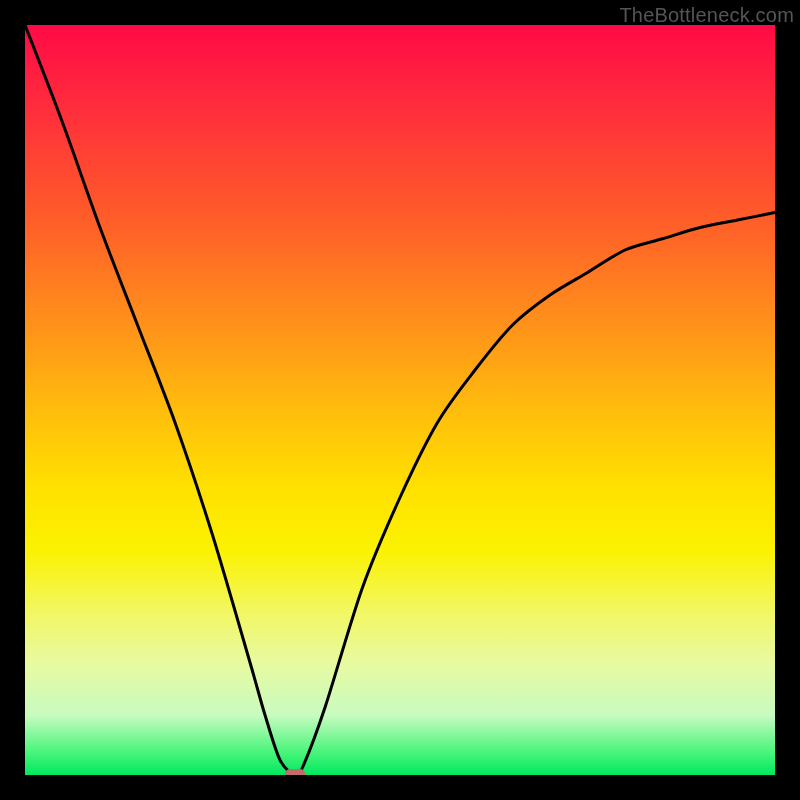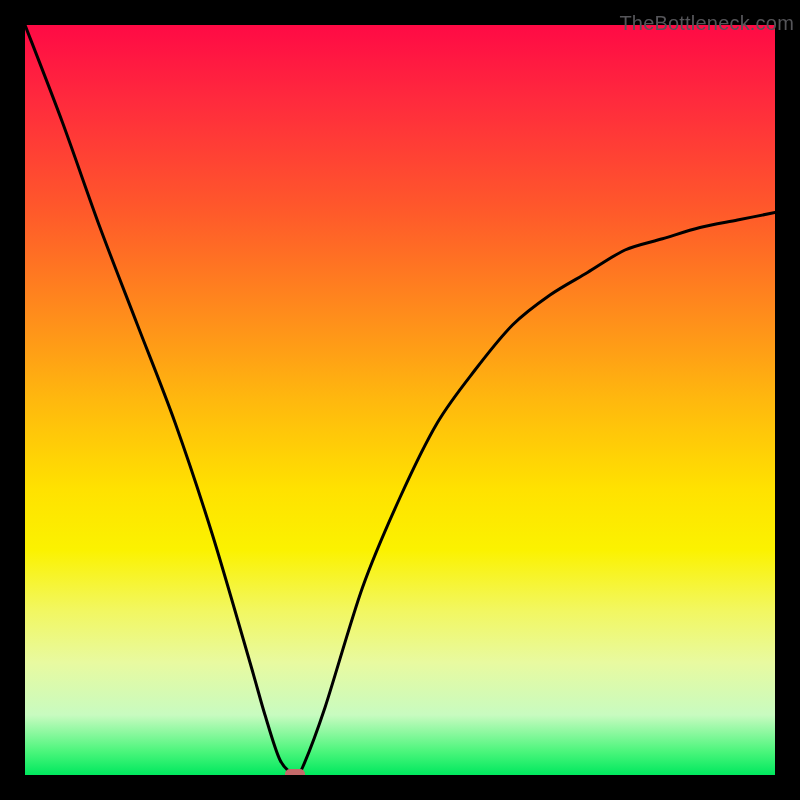--- a/index.html
+++ b/index.html
@@ -44,21 +44,21 @@
     stroke-width: 3;
     stroke-linejoin: round;
     stroke-linecap: round;
   }
   .marker {
     fill: #c46a6a;
     stroke: none;
   }
   .watermark {
     position: absolute;
-    top: 12px;
+    top: 4px;
     right: 6px;
     font-size: 20px;
     font-weight: 500;
     color: #555559;
     letter-spacing: 0.2px;
     user-select: none;
   }
 </style>
 </head>
 <body>

